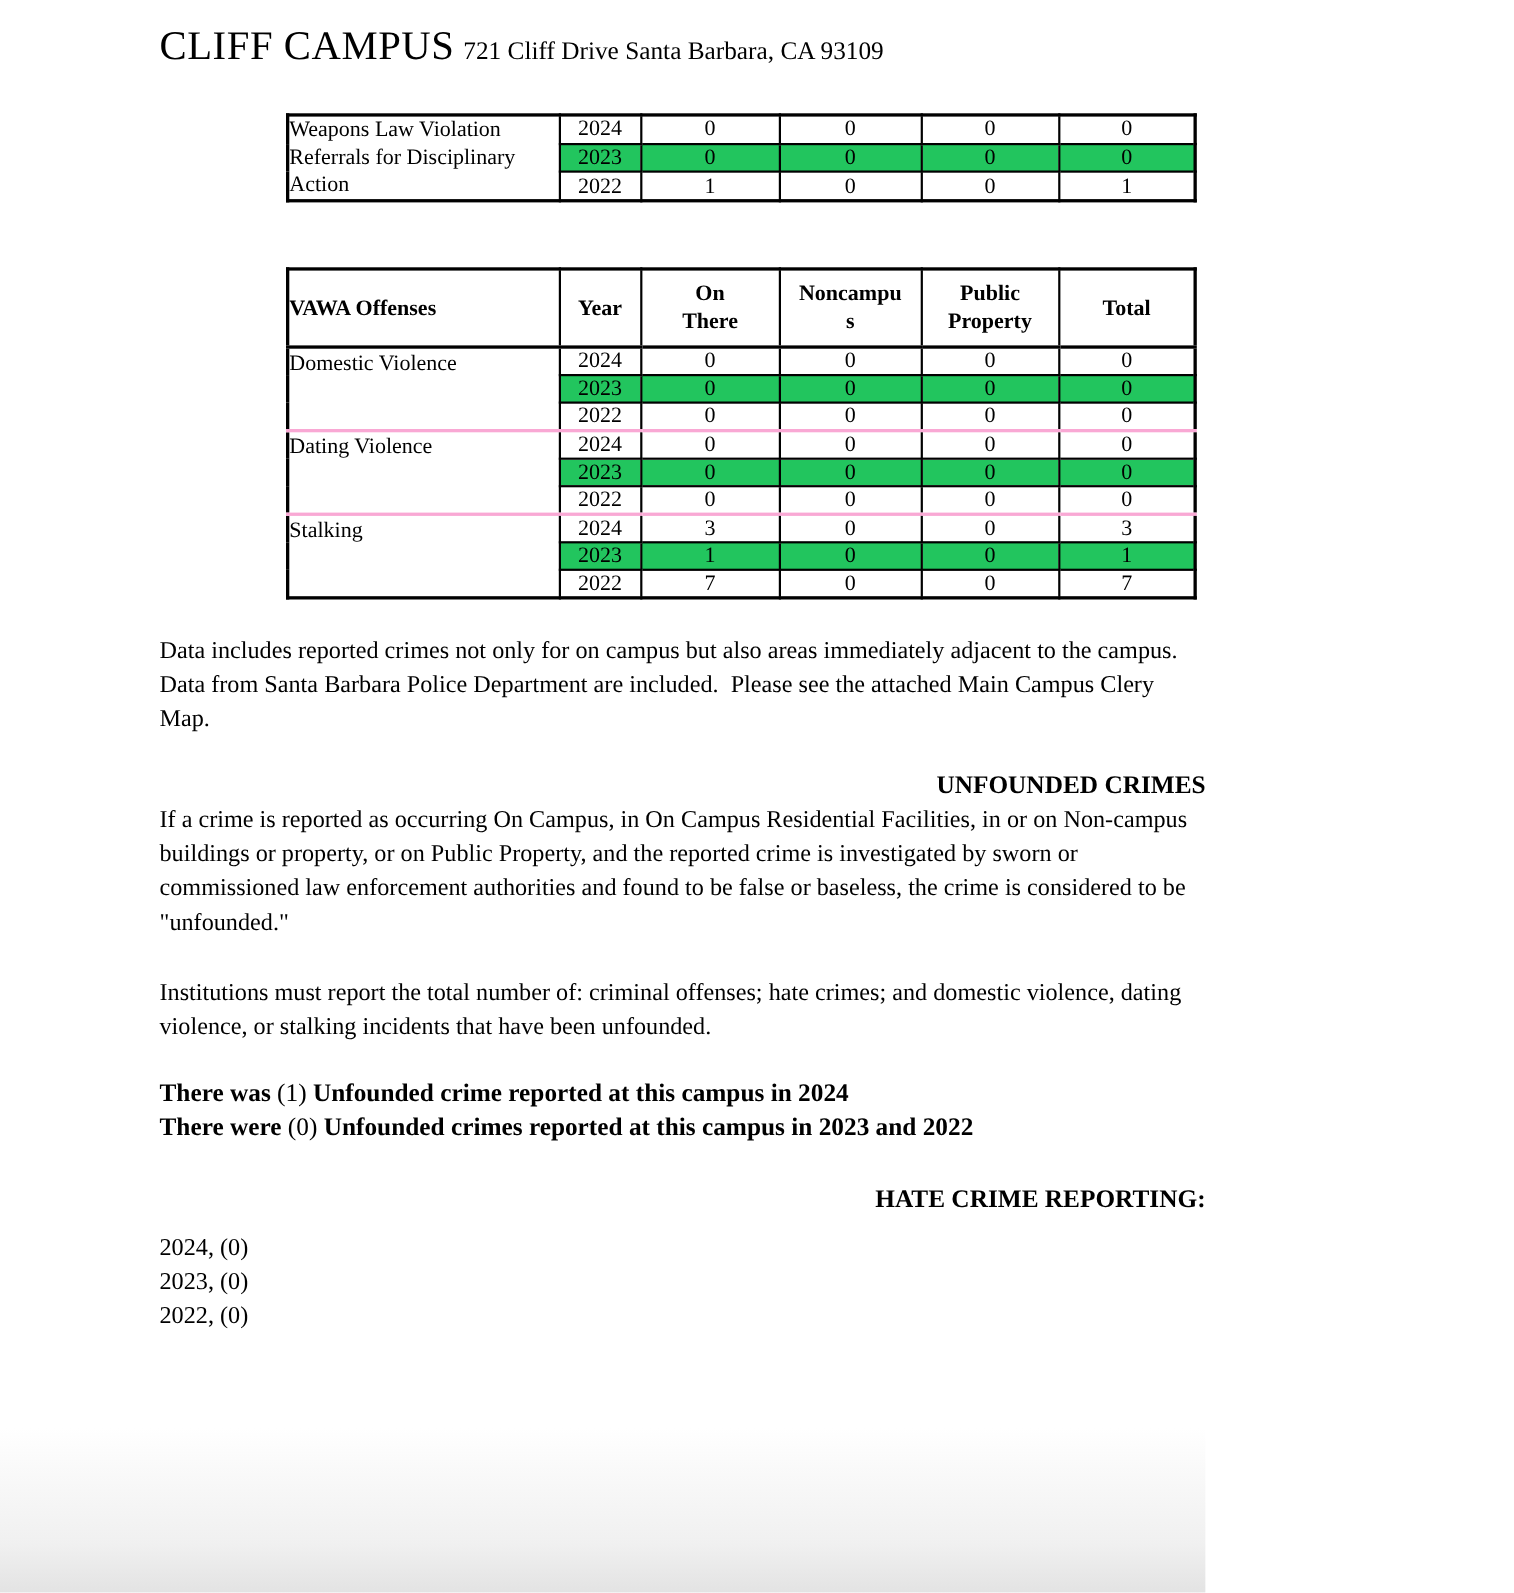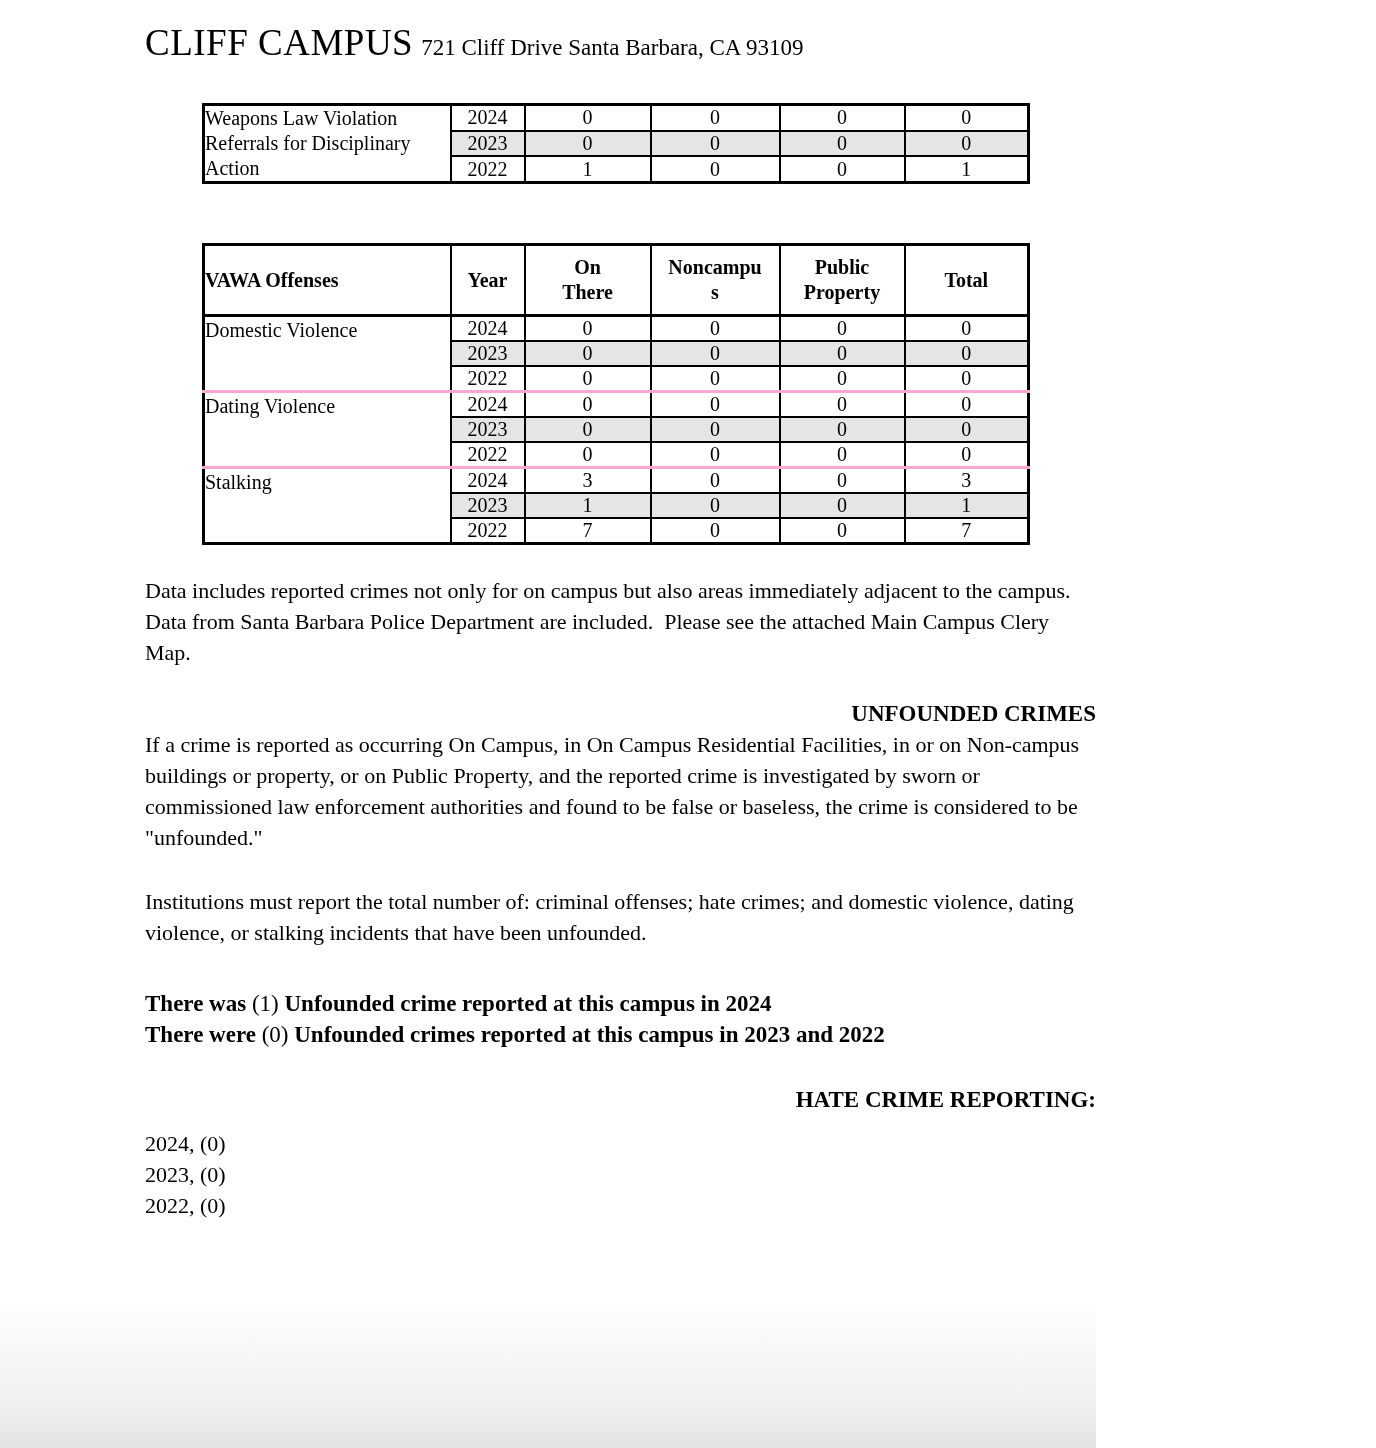--- a/index.html
+++ b/index.html
@@ -22,21 +22,21 @@
   }
   
   .title-line { white-space: nowrap; line-height: 46px; }
   .campus-name { font-size: 37px; letter-spacing: 0.5px; }
   .campus-address { font-size: 23px; margin-left: 8px; }
 
   
   table.tbl {
     border-collapse: collapse;
     table-layout: fixed;
-    margin-left: 57px;
+    margin-left: 115px;
     border: 3px solid #000;
     padding-left: 36px;
   }
   table.tbl td, table.tbl th {
     border: 2px solid #000;
     padding: 0;
     overflow: hidden;
   }
   .weapons { margin-top: 30px; }
   .vawa    { margin-top: 59px; }
@@ -60,21 +60,21 @@
     height: 68px;
     font-size: 20px;
     font-weight: bold;
     text-align: center;
     vertical-align: middle;
     border-bottom: 3px solid #000;
     line-height: 25px;
   }
   .vawa tr.hdr th.offense-h { text-align: left; }
   tr.gsep td { border-top: 3px solid #f9a8d4; }
-  tr.shaded td { background: #e5e5e5; }
+  tr.shaded td { background: #22c55e; }
 
   .hspan-on  { display: inline-block; width: 80px; }
   .hspan-non { display: inline-block; width: 95px; word-break: break-all; }
 
   
   .par {
     font-size: 22px;
     line-height: 31px;
     max-width: 1075px;
     margin: 0;
@@ -85,21 +85,21 @@
   .h-section {
     font-size: 23px;
     font-weight: bold;
     line-height: 31px;
     margin: 30px 0 0 0;
     text-align: right;
   }
   .p-definition { margin-top: 0; }
   .p-requirement { margin-top: 33px; }
   .count-lines {
-    margin-top: 40px;
+    margin-top: 30px;
     font-size: 23px;
     line-height: 31px;
     font-weight: bold;
     max-width: 1075px;
   }
   .count-normal { font-weight: normal; }
   .h-hate { margin-top: 34px; margin-left: 47px; }
   .years-list {
     margin-top: 13px;
     font-size: 22px;

